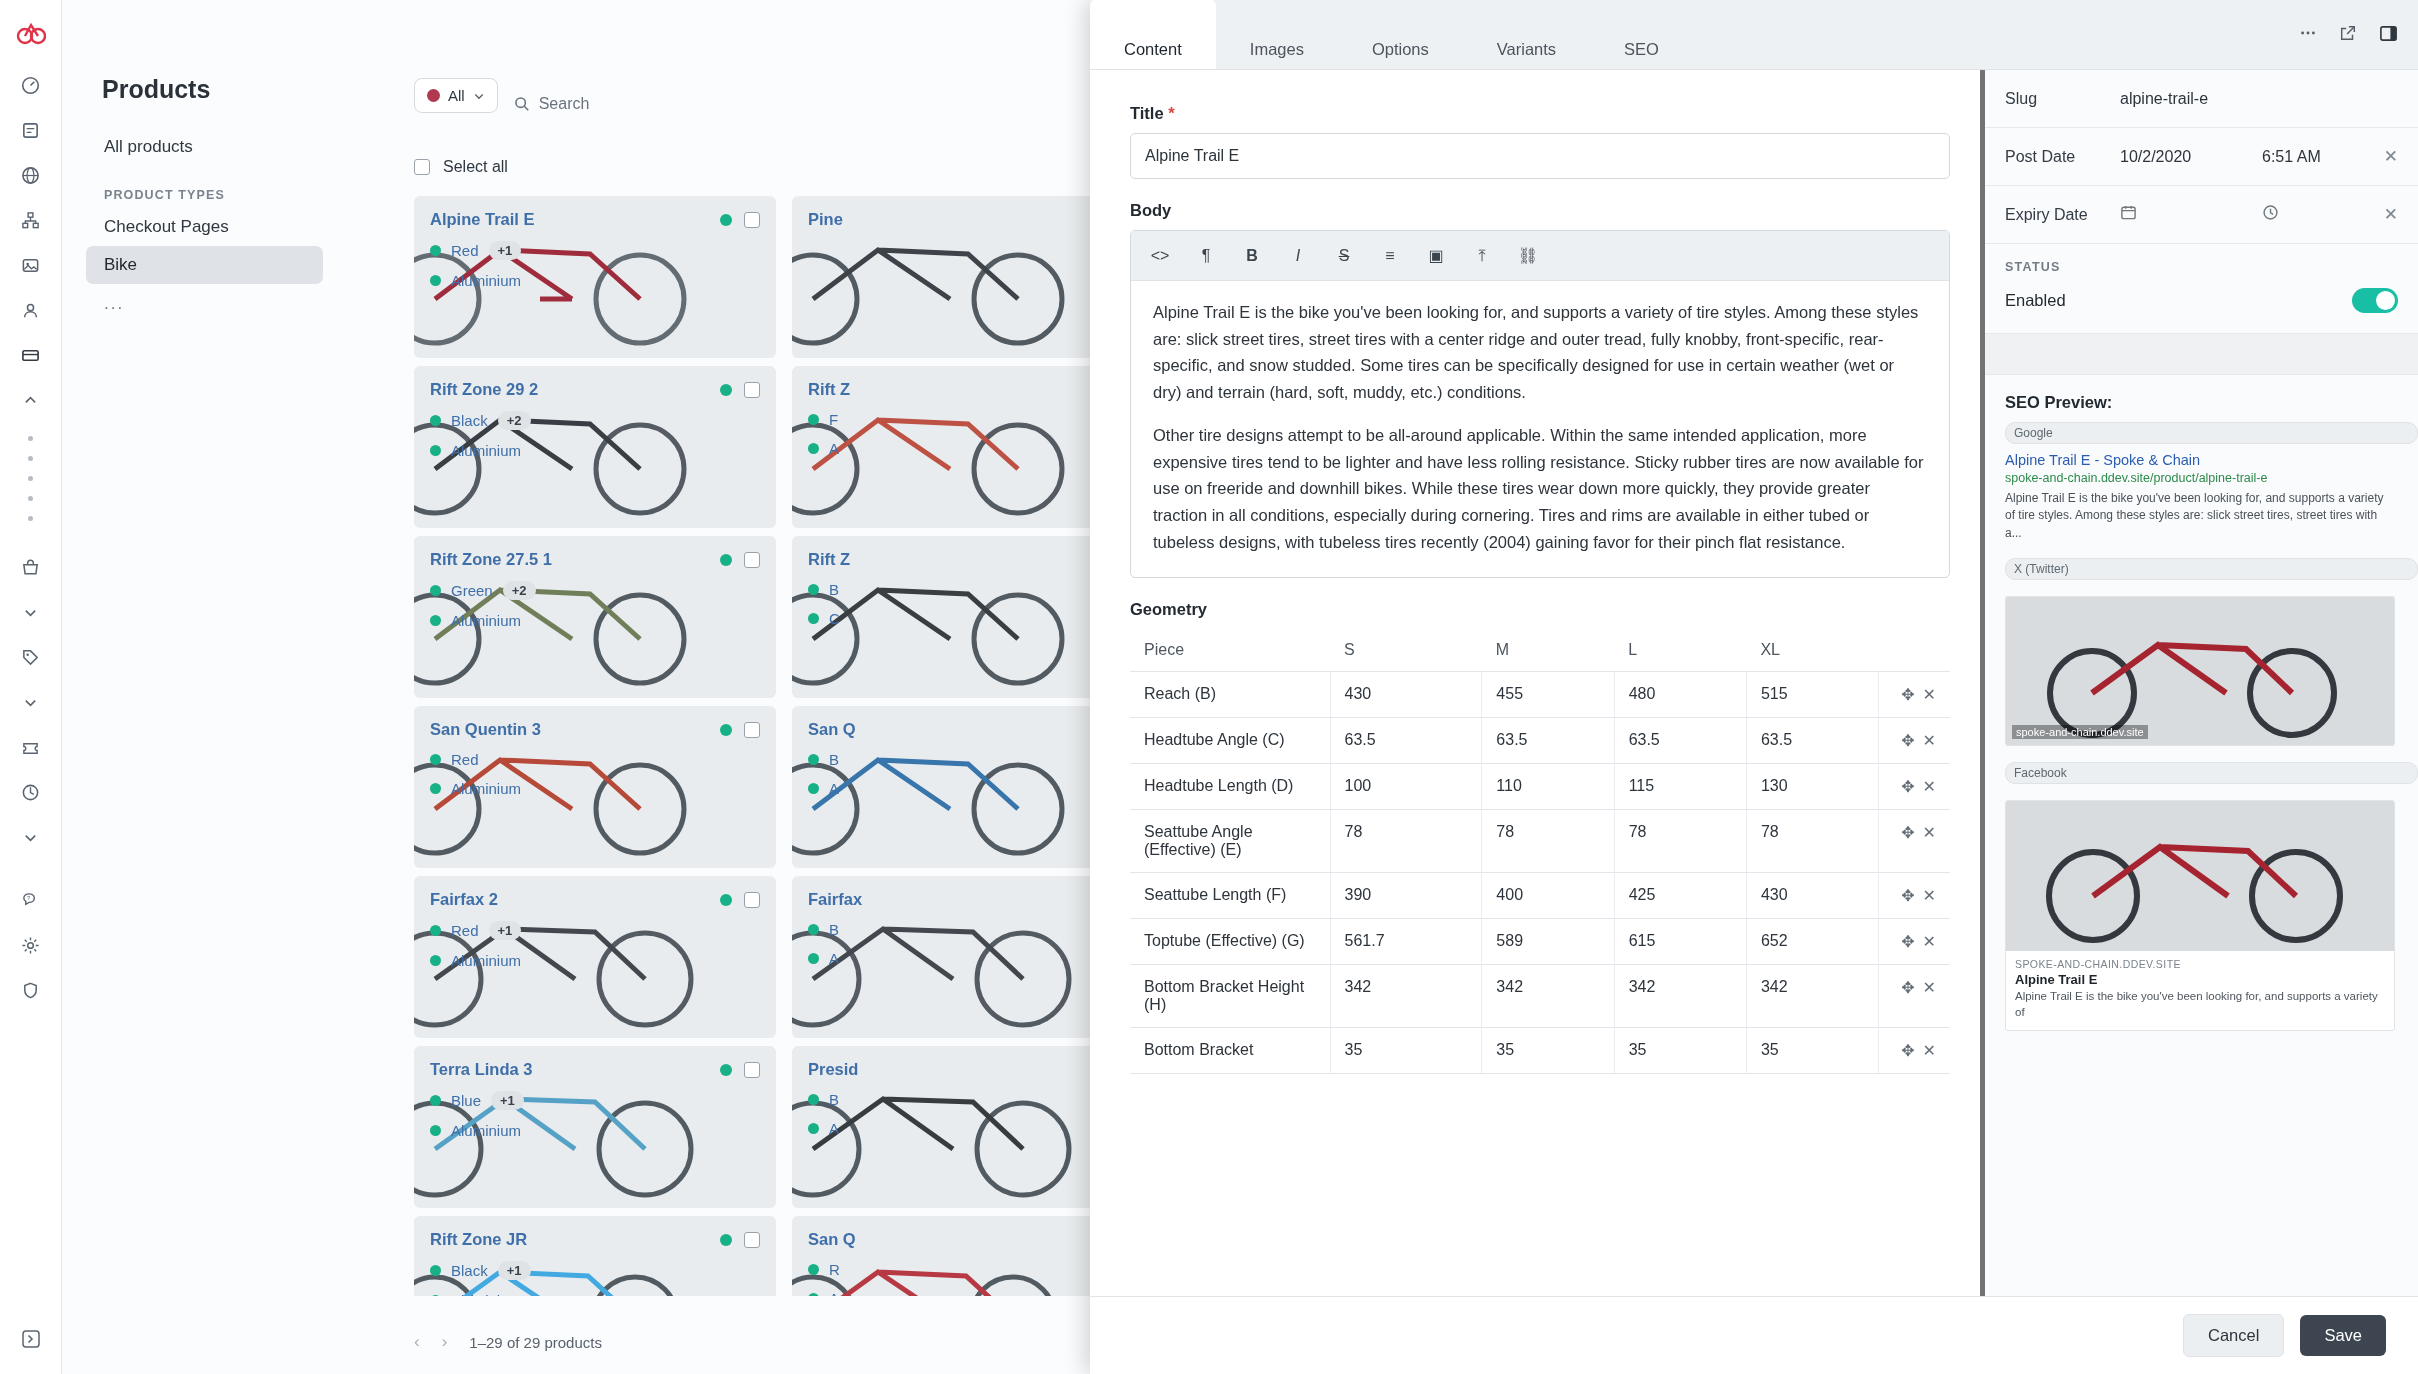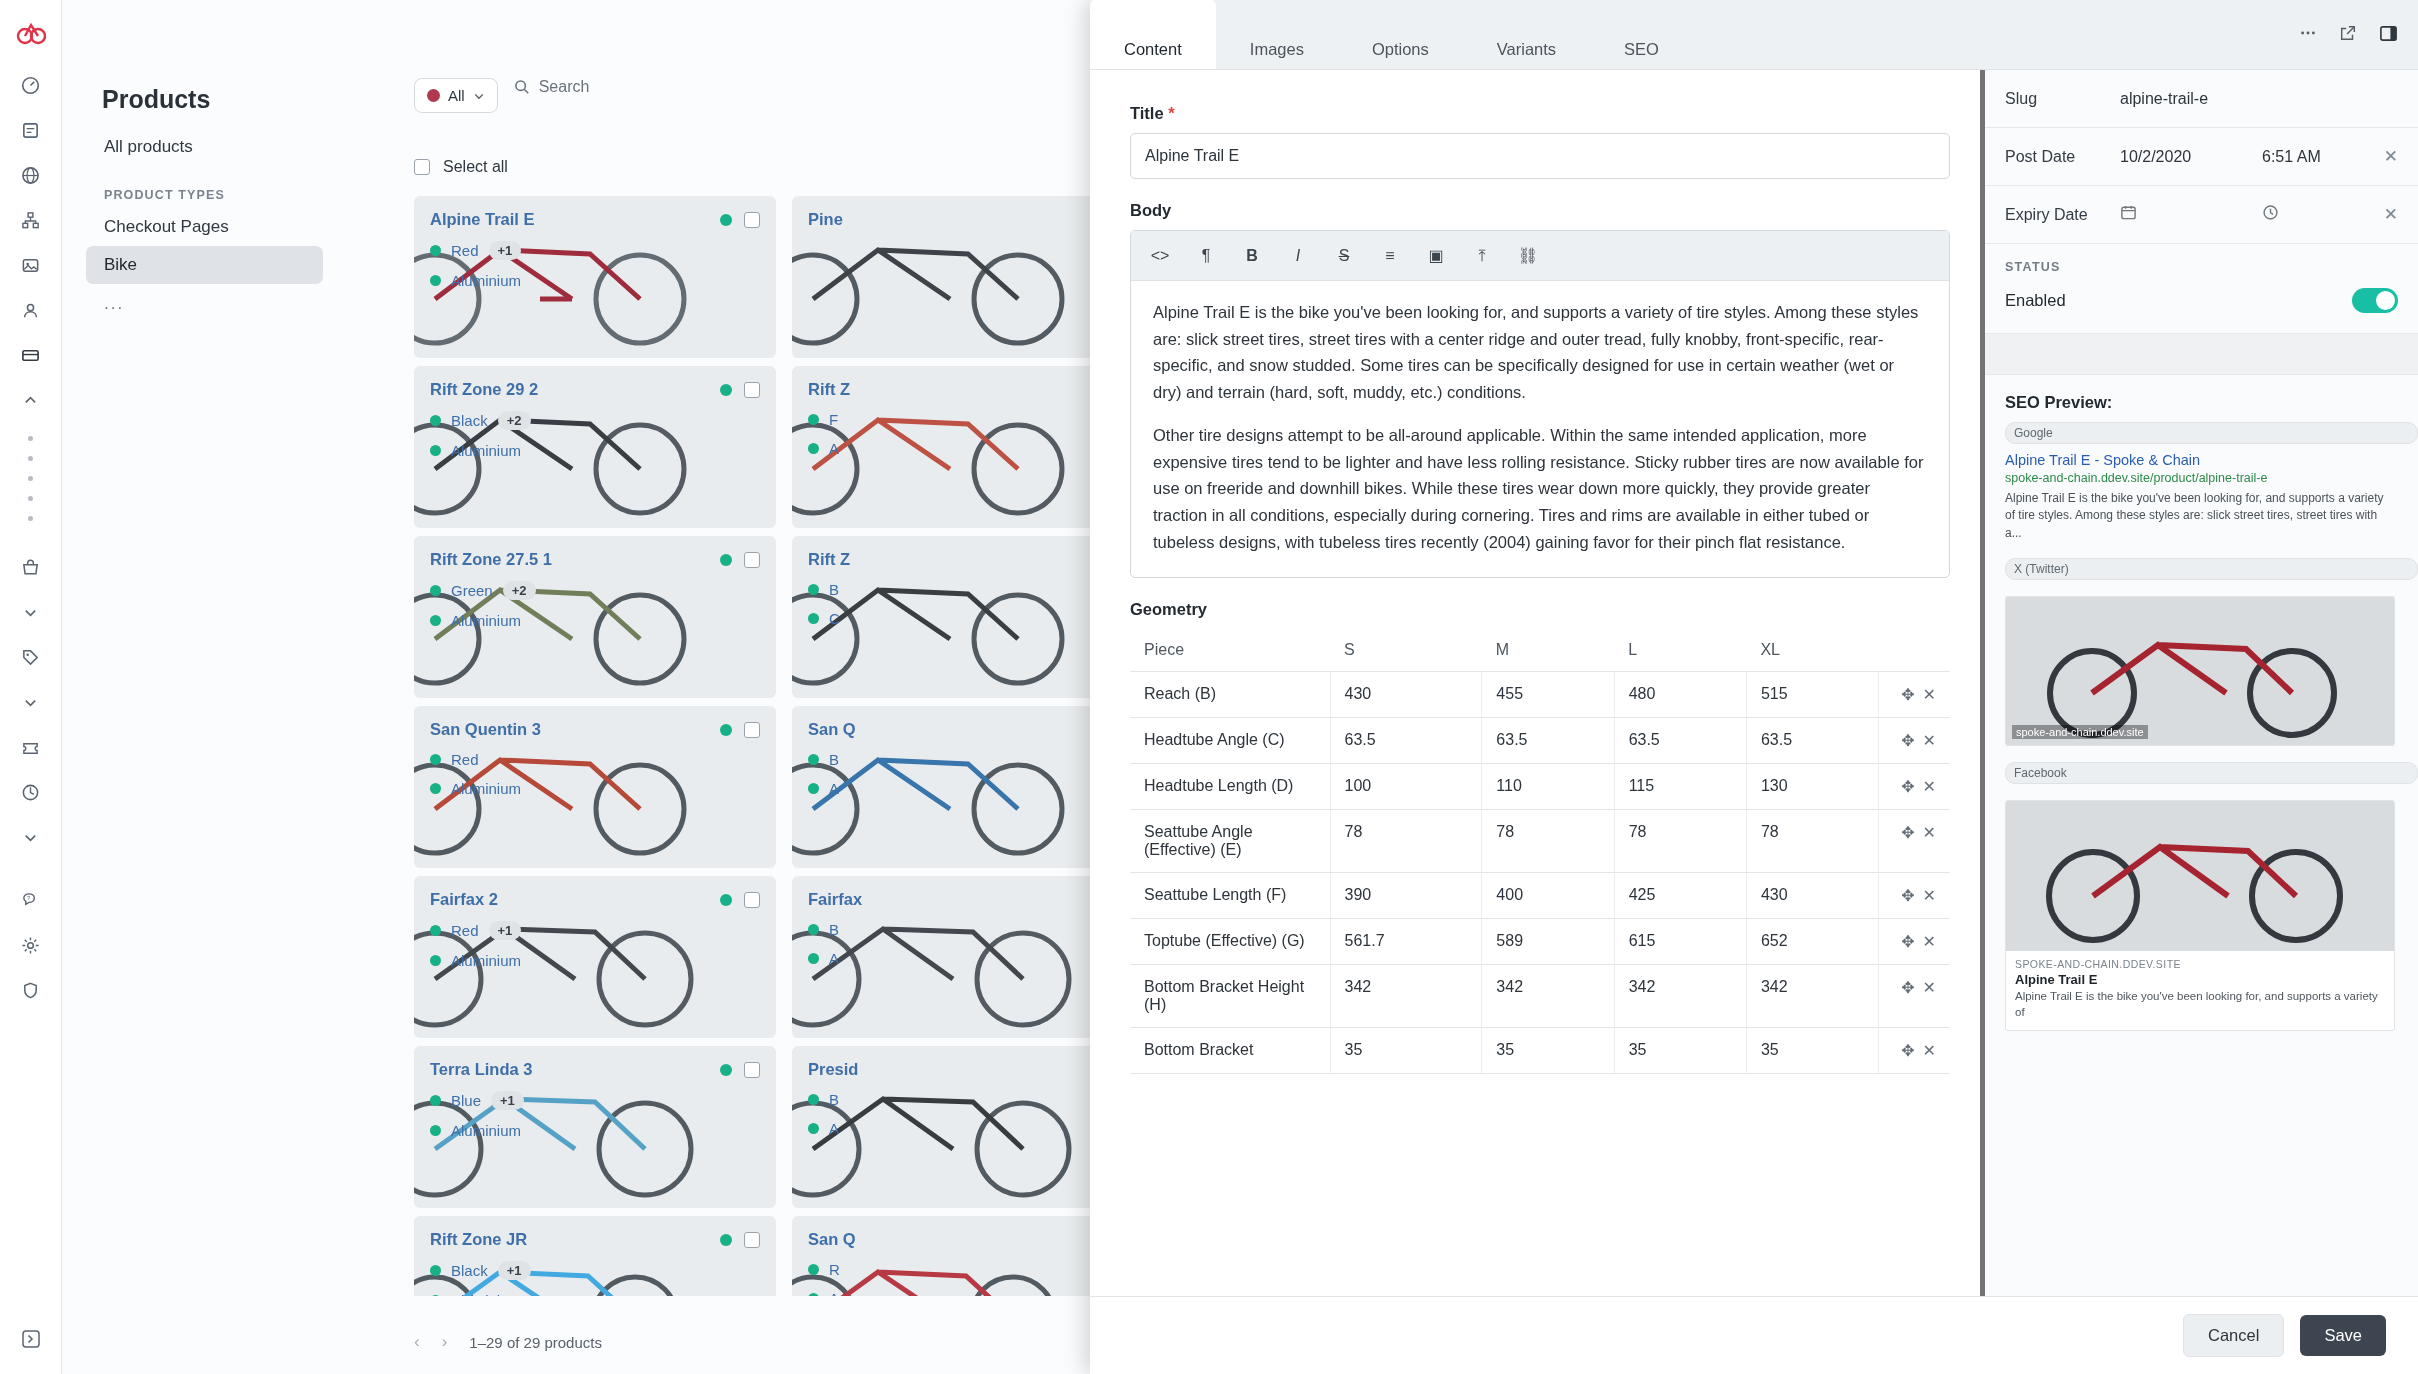--- a/index.html
+++ b/index.html
@@ -43,39 +43,39 @@
   .rail-spacer { flex: 1; }
   .rail-bottom { padding-bottom: 14px; }
 
   
   .products {
     position: absolute; left: 62px; top: 0;
     width: 1028px; height: 1374px;
     background: #fbfcfd;
   }
   .products-title {
-    position: absolute; left: 40px; top: 85px;
+    position: absolute; left: 40px; top: 75px;
     font-size: 25px; font-weight: bold; color: #2a3139;
   }
   .prod-sidebar {
     position: absolute; left: 0; top: 128px; width: 285px;
   }
   .ps-item {
     margin: 0 24px; padding: 9px 18px;
     font-size: 17px; color: #2f3740; border-radius: 7px;
   }
   .ps-heading {
     margin: 22px 42px 6px; font-size: 12.5px; letter-spacing: .09em;
     color: #7a838d; font-weight: bold; text-transform: uppercase;
   }
   .ps-item.active { background: #dfe3e7; color: #232a31; }
   .ps-more { margin: 10px 42px; color: #6d767f; font-size: 17px; letter-spacing: 2px; }
 
   
-  .filterbar { position: absolute; left: 352px; top: 78px; display: flex; align-items: flex-start; gap: 16px; }
+  .filterbar { position: absolute; left: 352px; top: 78px; display: flex; align-items: flex-end; gap: 16px; }
   .chip {
     display: flex; align-items: center; gap: 8px;
     background: #fff; border: 1px solid #d5dade; border-radius: 8px;
     padding: 8px 12px; font-size: 15px; color: #2f3740;
   }
   .chip .dot { width: 13px; height: 13px; border-radius: 50%; background: #b0384f; }
   .search {
     display: flex; align-items: center; gap: 9px; font-size: 16px; color: #6a737c;
   }
 

